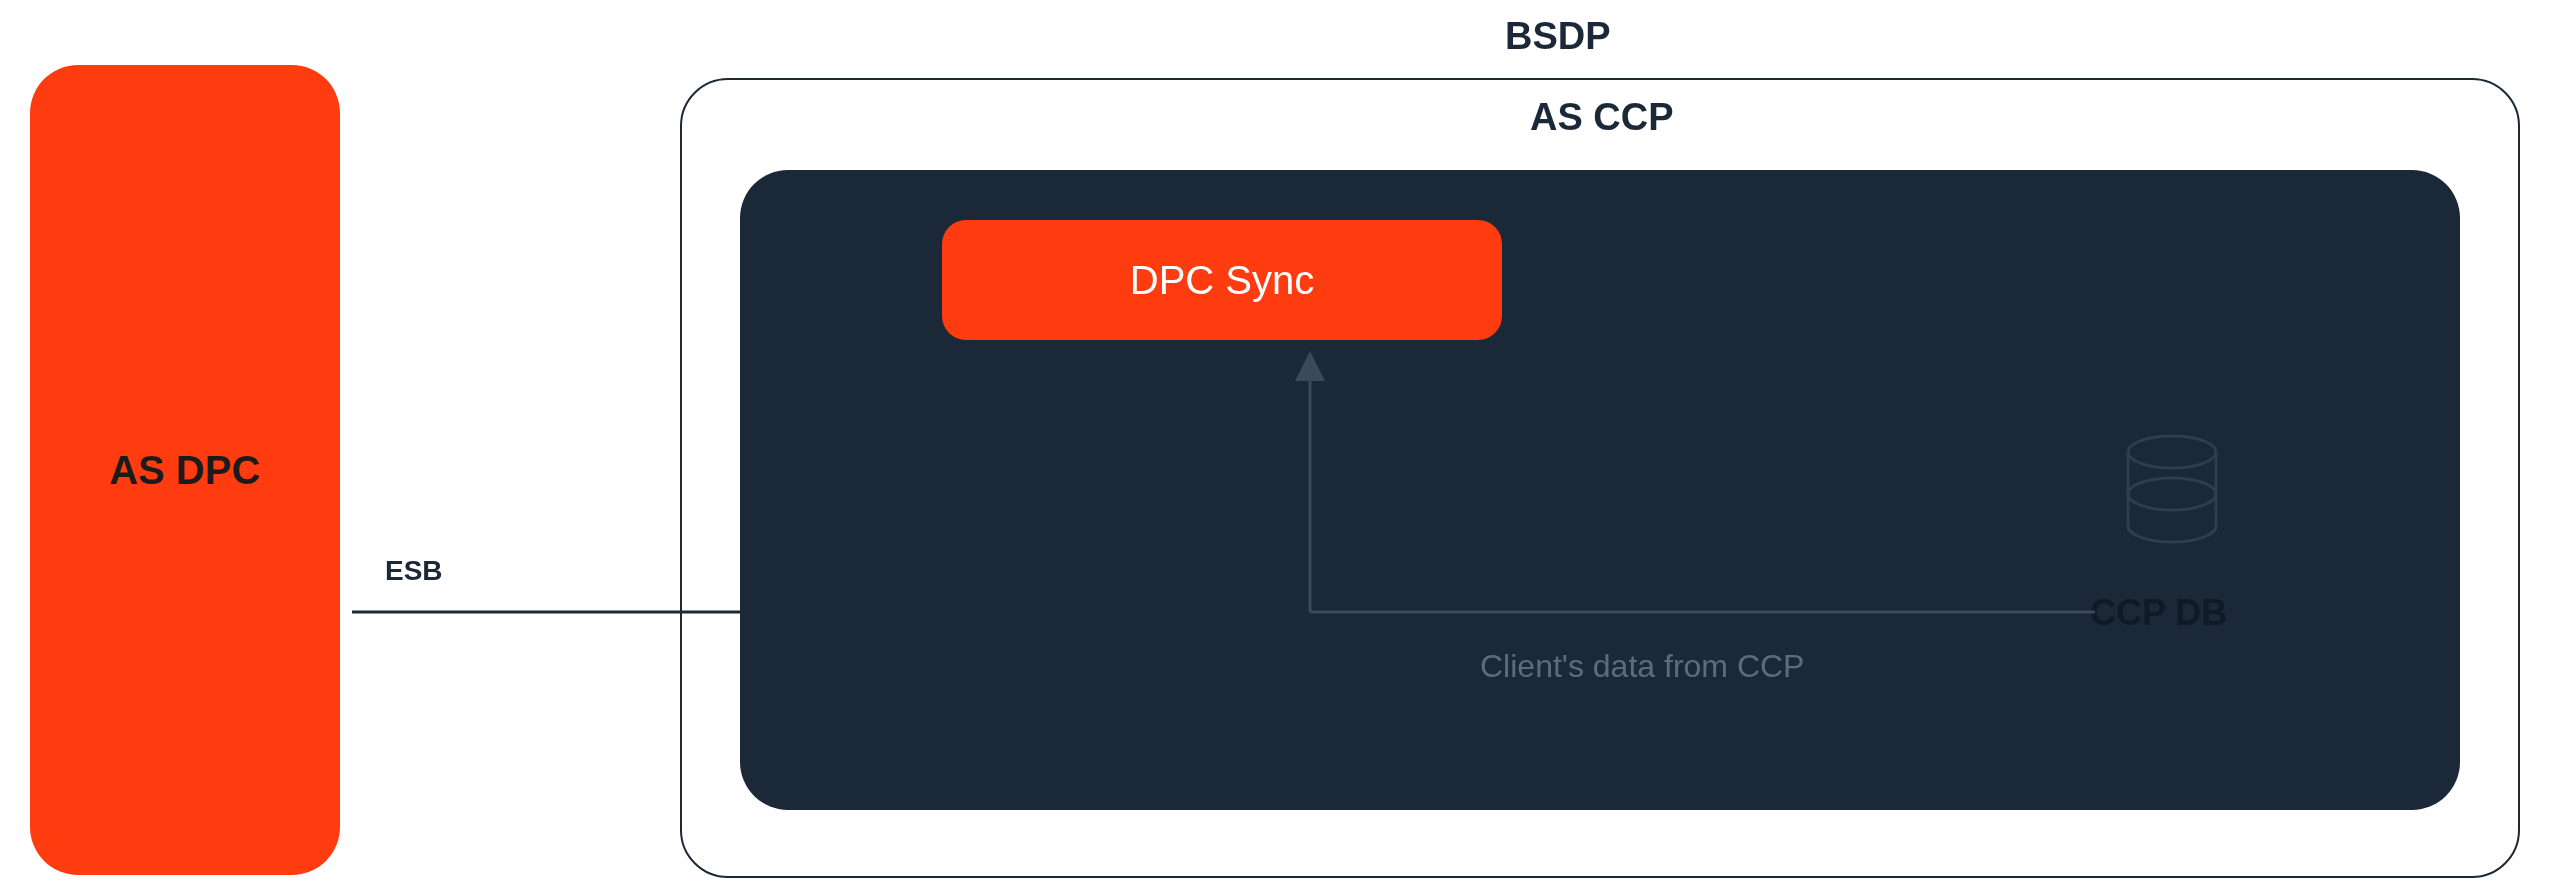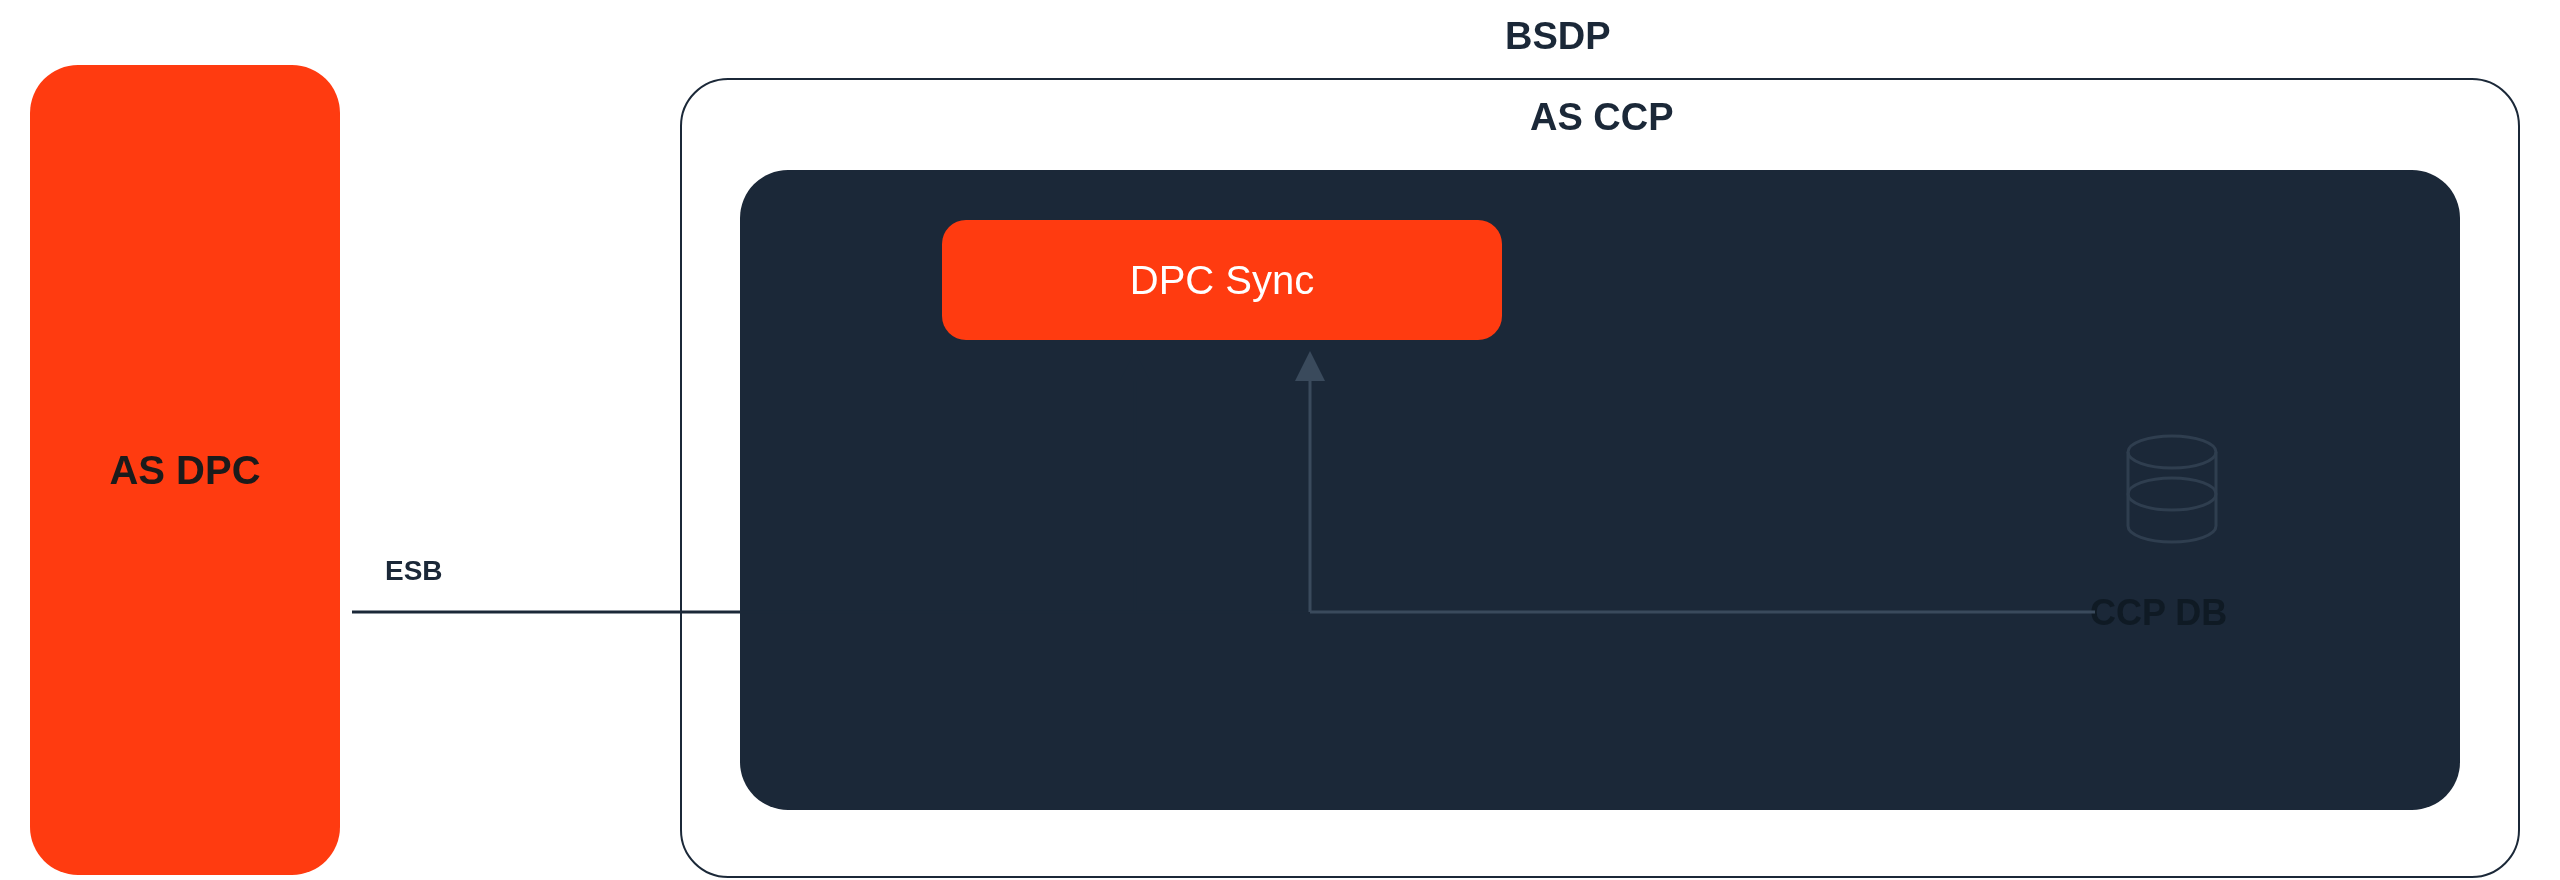--- a/index.html
+++ b/index.html
@@ -100,18 +100,19 @@
     <line x1="352" y1="612" x2="1310" y2="612" stroke="#1b2838" stroke-width="3"></line>
 
     <line x1="1135" y1="612" x2="1135" y2="356" stroke="#1b2838" stroke-width="3" marker-end="url(#arrow-navy)"></line>
 
     <line x1="1310" y1="612" x2="1310" y2="356" stroke="#3a4a5c" stroke-width="3" marker-end="url(#arrow-dim)"></line>
 
     <line x1="1310" y1="612" x2="2095" y2="612" stroke="#3a4a5c" stroke-width="3"></line>
   </svg>
 
 
+  <div class="abs caption dim" style="left:1480px; top:648px; color:#5a6d80;">Client's data from CCP</div>
 
   <div class="abs node-red" style="left:30px; top:65px; width:310px; height:810px; font-size:40px;">
     <span>AS DPC</span>
   </div>
 
 </div>
 
 </body></html>

